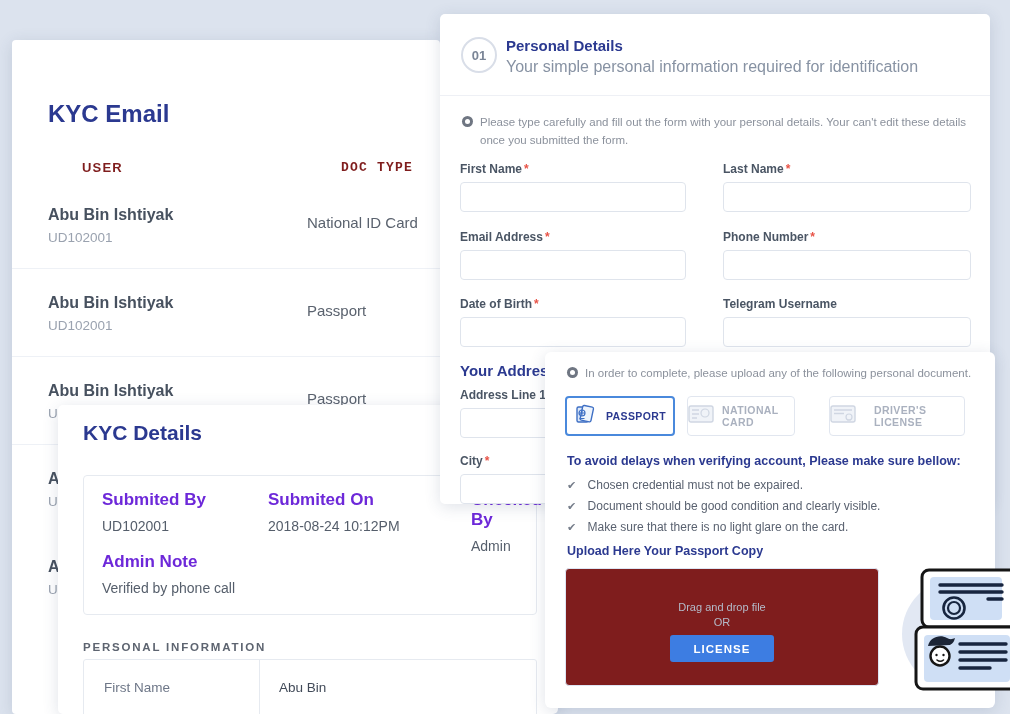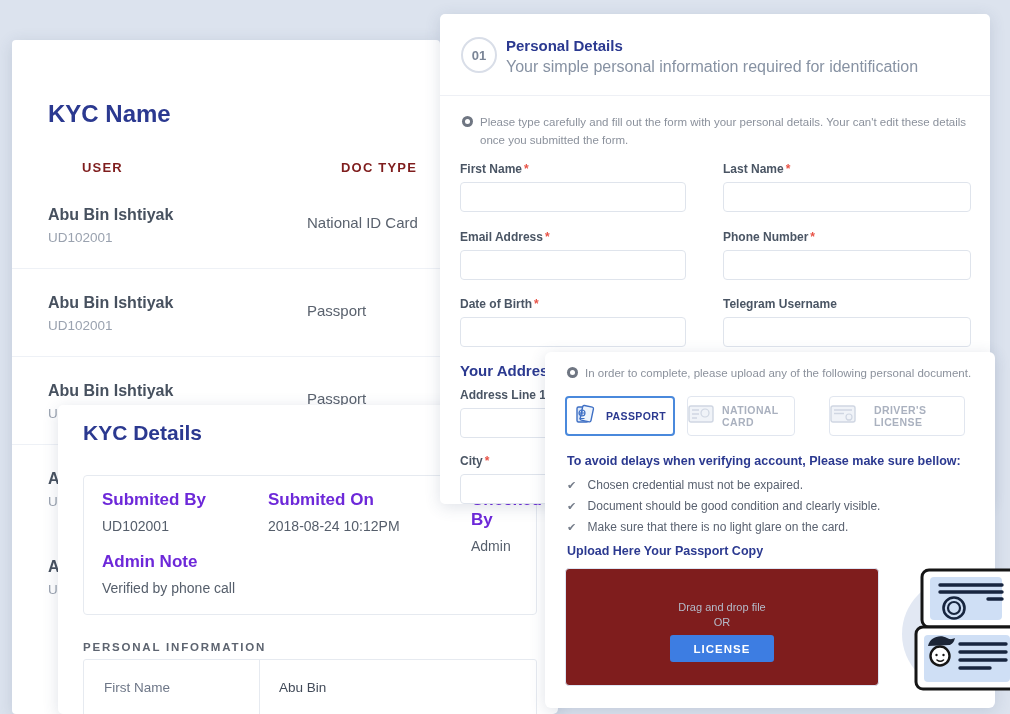--- a/index.html
+++ b/index.html
@@ -9,21 +9,21 @@
   }
   .panel{position:absolute;background:#fff;border-radius:5px;
     box-shadow:0 3px 16px rgba(55,75,115,.16);overflow:hidden;}
 
   
   #kyc-list{left:12px;top:40px;width:428px;height:674px;z-index:1;border-radius:4px;}
   .kl-title{position:absolute;left:36px;top:60px;font-size:24px;font-weight:bold;color:#2b3990;}
   .kl-head{position:absolute;top:120px;left:0;width:100%;}
   .kl-head span{font-size:13px;font-weight:bold;letter-spacing:1.2px;color:#7f1d1d;position:absolute;margin-left:34px;}
   .kl-col-user{left:36px;}
-  .kl-col-doc{left:295px;}
+  .kl-col-doc{left:295px;font-family:Liberation Mono, monospace;}
   .kl-row{position:absolute;left:0;width:100%;height:72px;border-bottom:1px solid #eef1f6;}
   .kl-name{position:absolute;left:36px;top:10px;font-size:16px;font-weight:bold;color:#47515f;}
   .kl-id{position:absolute;left:36px;top:34px;font-size:13.5px;color:#9aa2af;}
   .kl-doc{position:absolute;left:295px;top:18px;font-size:15px;color:#5a626e;}
 
   
   #personal-details{left:440px;top:14px;width:550px;height:490px;z-index:3;}
   .pd-stepcircle{position:absolute;left:21px;top:23px;width:32px;height:32px;border:2px solid #d9dee8;
     border-radius:50%;color:#7a8596;font-size:13px;font-weight:bold;display:flex;align-items:center;justify-content:center;}
   .pd-title{position:absolute;left:66px;top:23px;font-size:15px;font-weight:bold;color:#2b3990;}
@@ -81,21 +81,21 @@
   .dz-select{margin-top:7px;width:104px;height:27px;background:#3d7de2;border:none;border-radius:3px;
     color:#fff;font-size:11.5px;font-weight:bold;letter-spacing:1px;cursor:pointer;font-family:"Liberation Sans",sans-serif;}
 
   
   #cards-illustration{position:absolute;left:902px;top:556px;width:150px;height:150px;z-index:6;}
 </style>
 </head>
 <body>
 
 <div class="panel" id="kyc-list">
-  <div class="kl-title">KYC Name</div>
+  <div class="kl-title">KYC Email</div>
   <div class="kl-head">
     <span class="kl-col-user">USER</span>
     <span class="kl-col-doc">DOC TYPE</span>
   </div>
 
   <div class="kl-row" style="top:156px;">
     <span class="kl-name">Abu Bin Ishtiyak</span>
     <span class="kl-id">UD102001</span>
     <span class="kl-doc">National ID Card</span>
   </div>

